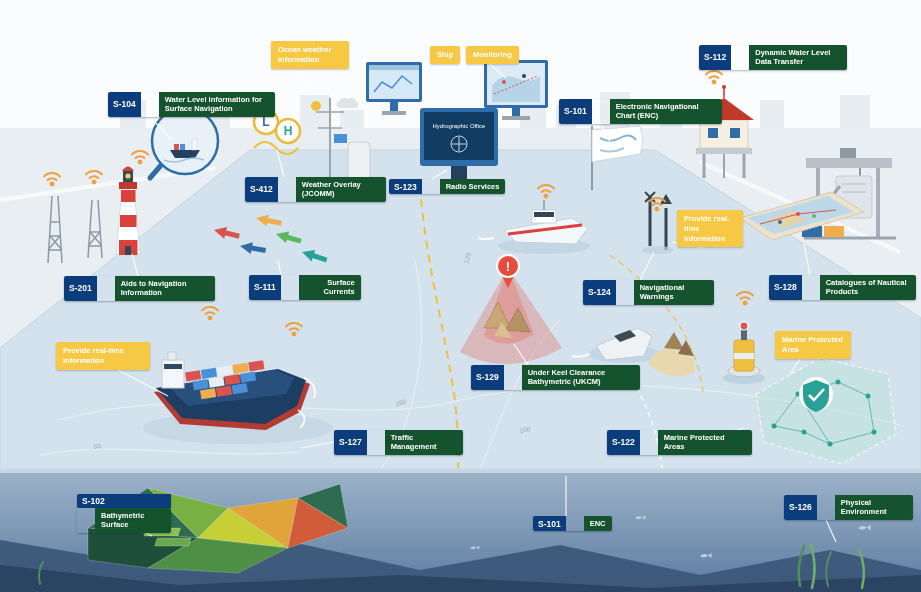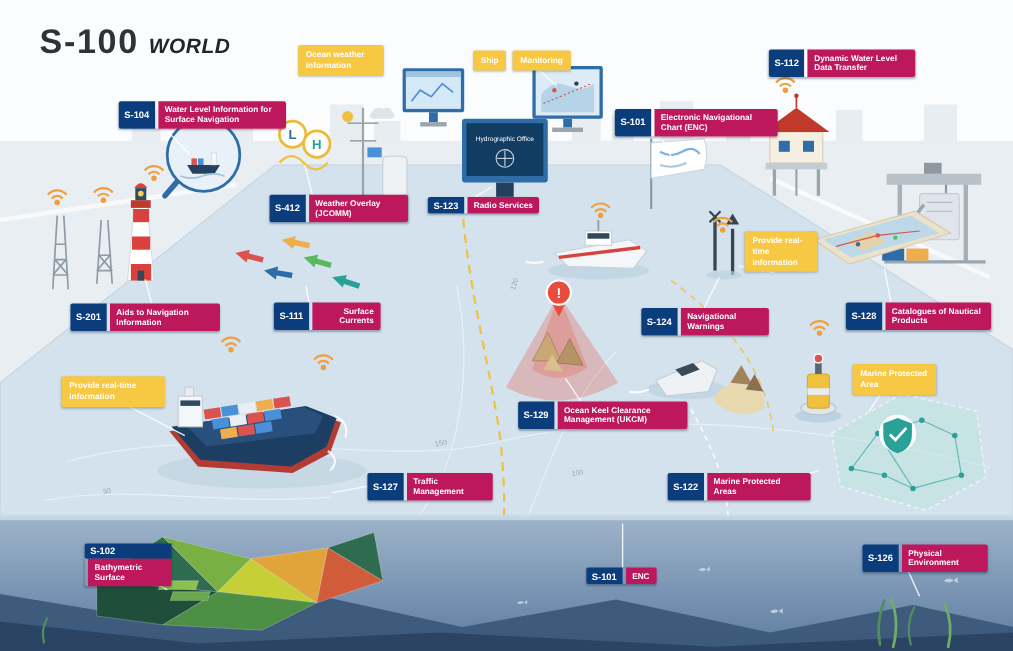--- a/index.html
+++ b/index.html
@@ -6,23 +6,23 @@
   .stage{position:relative;width:921px;height:592px;overflow:hidden;background:#fff;
          font-family:"Liberation Sans",sans-serif;}
   .scene-svg{position:absolute;left:0;top:0;}
   .title{position:absolute;left:36px;top:20px;display:flex;align-items:baseline;gap:9px;}
   .title-main{font-size:31px;font-weight:700;color:#2f3338;letter-spacing:1.5px;}
   .title-sub{font-size:19px;font-weight:800;font-style:italic;color:#22262a;letter-spacing:.5px;}
   .s-label{position:absolute;display:flex;align-items:stretch;border-radius:2px;
            box-shadow:0 1px 2px rgba(20,40,70,.35);}
   .s-code{background:#0b3d7c;color:#fff;font-weight:bold;font-size:8.5px;display:flex;
           align-items:center;padding:2px 5px;border-radius:2px 0 0 2px;white-space:nowrap;}
-  .s-text{background:#be185d;color:#fff;font-size:7.5px;font-weight:bold;display:flex;
+  .s-text{background:#14532d;color:#fff;font-size:7.5px;font-weight:bold;display:flex;
           align-items:center;padding:3px 6px;border-radius:0 2px 2px 0;line-height:1.25;
-          margin-left:3px;}
+          margin-left:18px;}
   .nowrap{white-space:nowrap;}
   .callout{position:absolute;background:#f6c844;color:#fff;font-size:7.5px;font-weight:bold;
            padding:4px 7px;border-radius:2px;line-height:1.3;box-shadow:0 1px 2px rgba(20,40,70,.25);}
 </style>
 </head>
 <body>
 
 <div class="stage">
 
 <svg class="scene-svg" width="921" height="592" viewBox="0 0 921 592">
@@ -386,24 +386,20 @@
     <line x1="690" y1="442" x2="744" y2="428"></line>
     <line x1="118" y1="518" x2="152" y2="536"></line>
     <line x1="566" y1="516" x2="566" y2="476"></line>
     <line x1="826" y1="520" x2="836" y2="542"></line>
     <line x1="118" y1="370" x2="168" y2="396"></line>
     <line x1="704" y1="248" x2="672" y2="242"></line>
     <line x1="800" y1="359" x2="790" y2="374"></line>
   </g>
 </svg>
 
-<div class="title">
-  <span class="title-main">S-100</span>
-  <span class="title-sub">WORLD</span>
-</div>
 
 <div class="callout" style="left:271px;top:41px;width:64px;">Ocean weather information</div>
 <div class="callout" style="left:430px;top:46px;">Ship</div>
 <div class="callout" style="left:466px;top:46px;">Monitoring</div>
 <div class="callout" style="left:677px;top:210px;width:52px;">Provide real-time information</div>
 <div class="callout" style="left:56px;top:342px;width:80px;">Provide real-time information</div>
 <div class="callout" style="left:775px;top:331px;width:62px;">Marine Protected Area</div>
 
 <div class="s-label" style="left:108px;top:92px;justify-content:space-between;">
   <span class="s-code">S-104</span>
@@ -436,21 +432,21 @@
 <div class="s-label" style="left:583px;top:280px;">
   <span class="s-code">S-124</span>
   <span class="s-text" style="width:68px;">Navigational Warnings</span>
 </div>
 <div class="s-label" style="left:769px;top:275px;">
   <span class="s-code">S-128</span>
   <span class="s-text" style="width:84px;">Catalogues of Nautical Products</span>
 </div>
 <div class="s-label" style="left:471px;top:365px;">
   <span class="s-code">S-129</span>
-  <span class="s-text" style="width:106px;">Ocean Keel Clearance Management (UKCM)</span>
+  <span class="s-text" style="width:106px;">Under Keel Clearance Bathymetric (UKCM)</span>
 </div>
 <div class="s-label" style="left:334px;top:430px;">
   <span class="s-code">S-127</span>
   <span class="s-text" style="width:66px;">Traffic Management</span>
 </div>
 <div class="s-label" style="left:607px;top:430px;">
   <span class="s-code">S-122</span>
   <span class="s-text" style="width:82px;">Marine Protected Areas</span>
 </div>
 <div class="s-label" style="left:77px;top:494px;flex-direction:column;">

